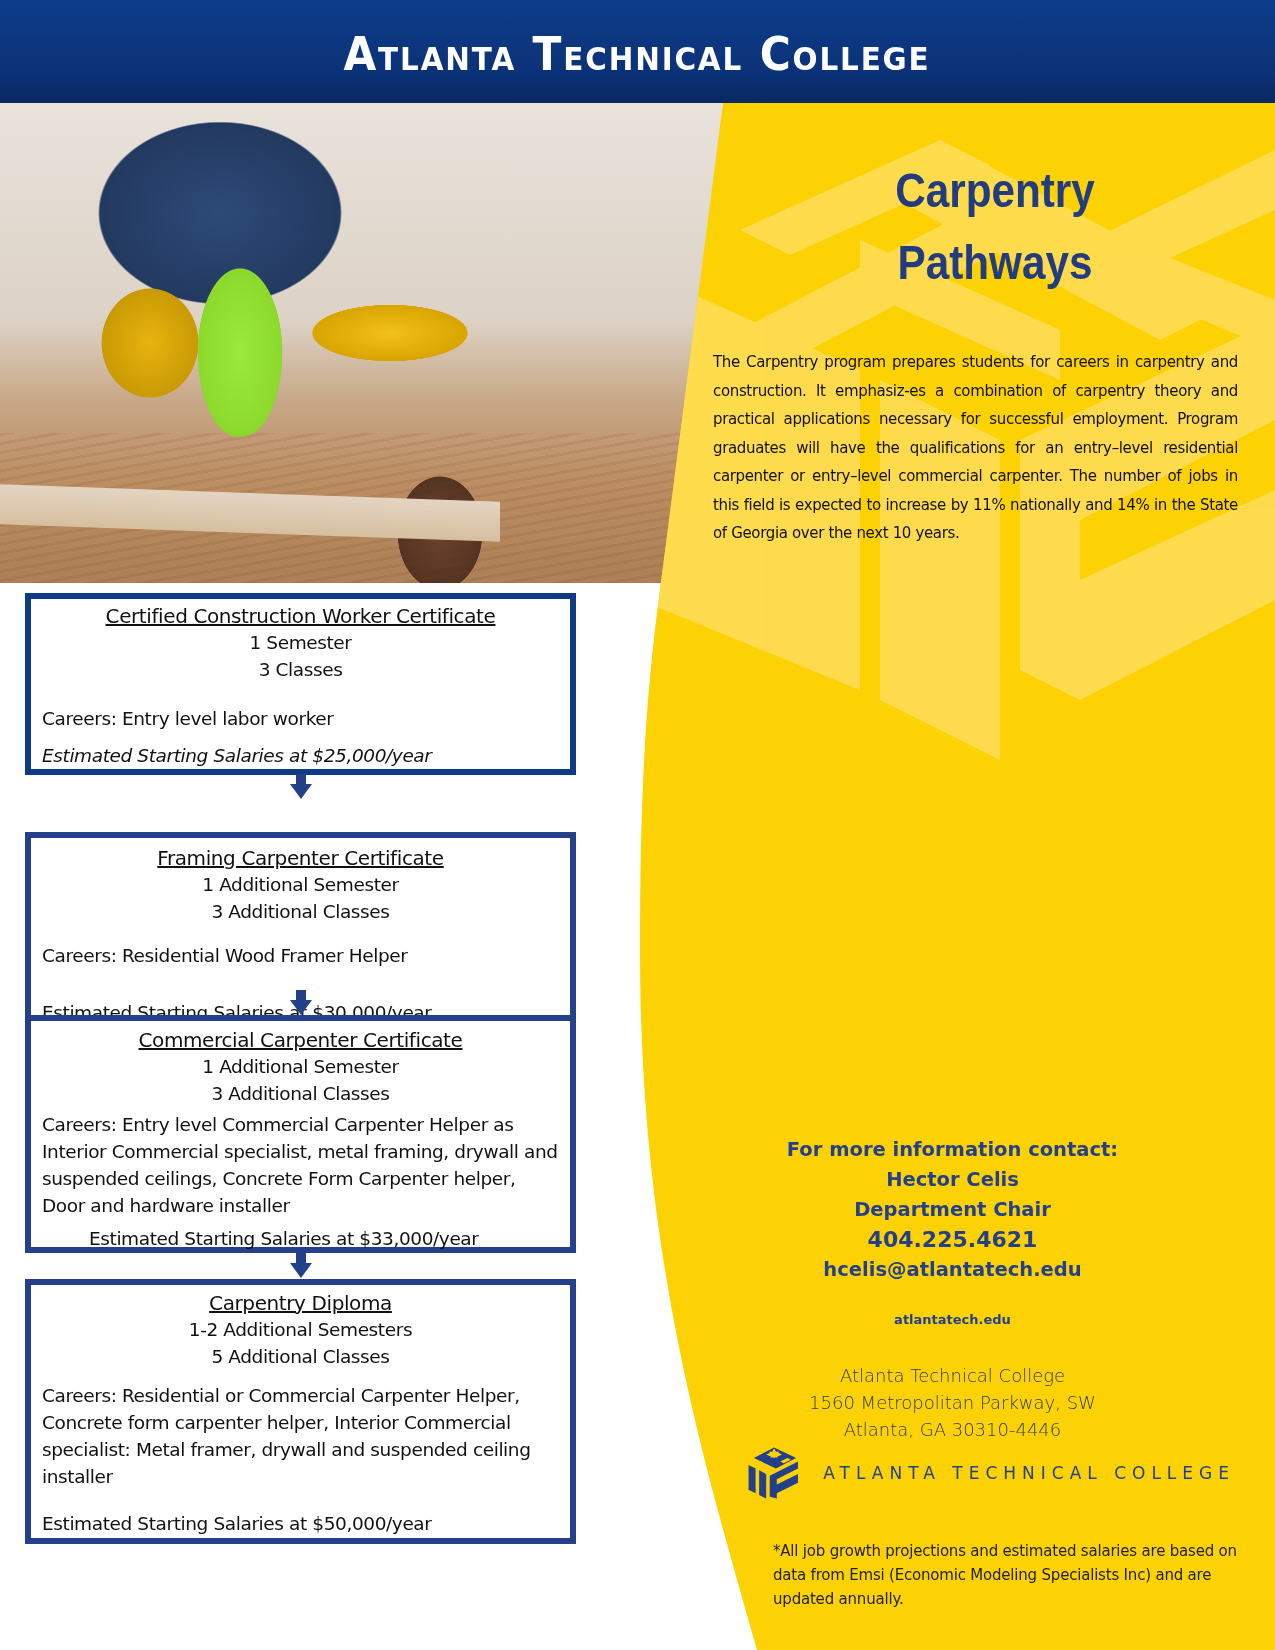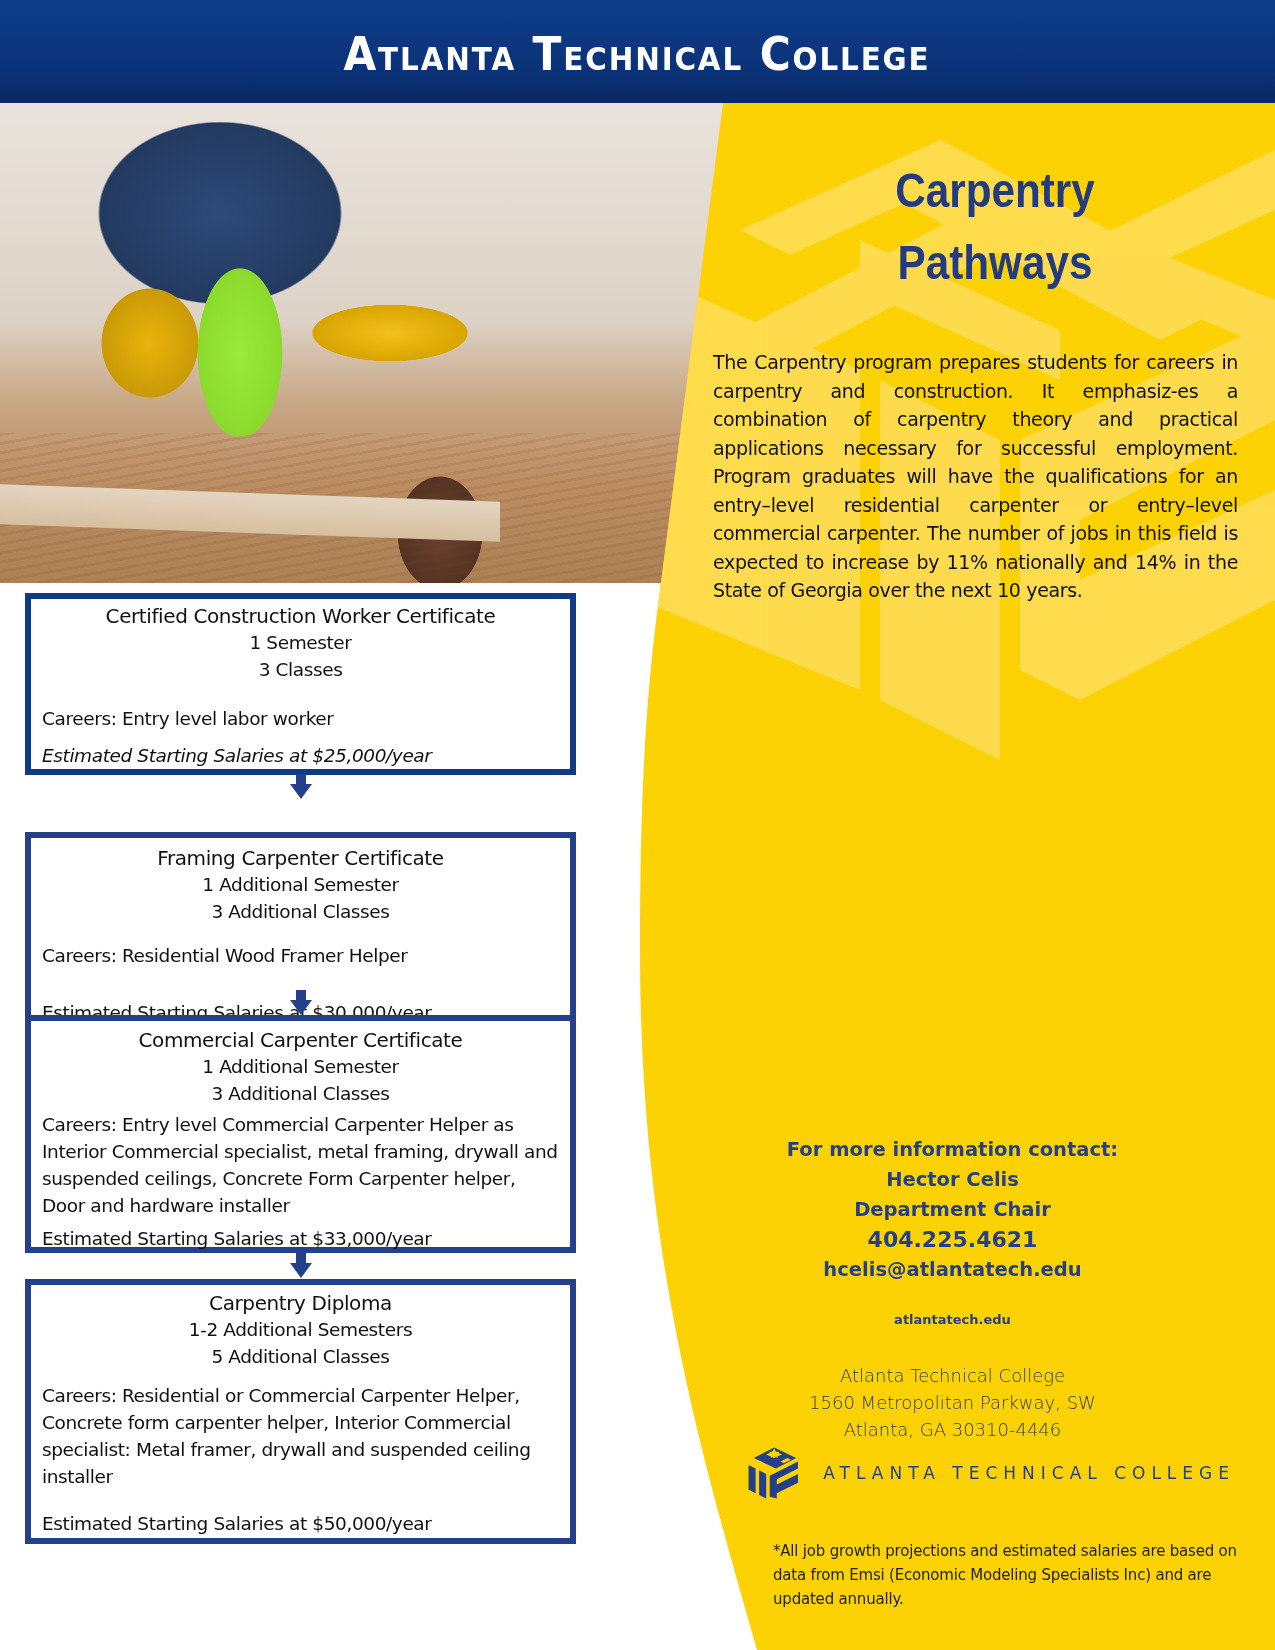--- a/index.html
+++ b/index.html
@@ -11,35 +11,35 @@
       radial-gradient(ellipse 60px 120px at 240px 250px,#9bea3a 0%,#8bd92c 70%,transparent 71%),
       radial-gradient(ellipse 110px 40px at 390px 230px,#f2c11a 0%,#d9a400 70%,transparent 71%),
       radial-gradient(ellipse 80px 90px at 150px 240px,#e8b30e 0%,#c99a05 60%,transparent 61%),
       radial-gradient(ellipse 60px 80px at 440px 430px,#5a3322 0%,#3f2216 70%,transparent 71%),
       radial-gradient(ellipse 200px 150px at 220px 110px,#2d4a78 0%,#233a60 60%,transparent 61%),
       linear-gradient(180deg,#e9e3dc 0%,#ddd2c6 45%,#c8a887 62%,#b98b61 80%,#a87c52 100%);}
   .photo-floor{position:absolute;left:0;top:330px;width:740px;height:150px;background:repeating-linear-gradient(170deg,rgba(160,110,70,.25) 0 3px,rgba(200,150,105,.15) 3px 9px);}
   .photo-board{position:absolute;left:0;top:390px;width:500px;height:40px;background:linear-gradient(180deg,#e3d4c2,#d6bf9f);transform:skewY(2deg);}
   .yellow{position:absolute;left:0;top:103px;width:1275px;height:1547px;pointer-events:none;}
   .title{position:absolute;left:760px;top:155px;width:470px;text-align:center;color:#233c80;font-family:"Liberation Sans",sans-serif;font-weight:bold;font-size:48px;line-height:72px;transform:scaleX(0.88);transform-origin:center;}
-  .intro{position:absolute;left:713px;top:348px;width:525px;color:#111;font-family:"DejaVu Sans",sans-serif;font-size:19px;line-height:28.5px;text-align:justify;letter-spacing:-0.35px;}
+  .intro{position:absolute;left:713px;top:348px;width:525px;color:#111;font-family:"DejaVu Sans",sans-serif;font-size:15px;line-height:28.5px;text-align:justify;letter-spacing:-0.35px;}
   .contact{position:absolute;left:745px;top:1135px;width:415px;text-align:center;color:#25408a;font-family:"DejaVu Sans",sans-serif;font-weight:bold;font-size:19.5px;line-height:30px;}
   .contact .phone{font-size:22px;}
   .website{position:absolute;left:745px;top:1312px;width:415px;text-align:center;color:#25408a;font-family:"DejaVu Sans",sans-serif;font-weight:bold;font-size:13px;}
   .address{position:absolute;left:745px;top:1362px;width:415px;text-align:center;color:#2e3a5a;font-family:"DejaVu Sans",sans-serif;font-size:18px;line-height:27px;font-weight:200;}
   .logo{position:absolute;left:745px;top:1438px;width:490px;height:70px;display:flex;align-items:center;}
   .logo-mark{width:66px;height:66px;}
   .logo-text{margin-left:20px;color:#25408a;font-family:"DejaVu Sans",sans-serif;font-size:17px;letter-spacing:6px;white-space:nowrap;}
   .footnote{position:absolute;left:773px;top:1539px;width:470px;color:#222;font-family:"DejaVu Sans",sans-serif;font-size:15px;line-height:24px;font-weight:400;letter-spacing:-0.2px;}
   .box{position:absolute;left:25px;width:551px;border:6px solid #25408a;background:#fff;box-sizing:border-box;font-family:"DejaVu Sans",sans-serif;color:#111;font-size:18.5px;letter-spacing:-0.4px;}
   .box1{top:593px;height:182px;border-color:#0e3b84;}
   .box2{top:832px;height:193px;}
   .box3{top:1015px;height:238px;}
   .box4{top:1279px;height:265px;}
-  .box-title{text-align:center;font-size:20px;line-height:26px;margin-top:4px;}
+  .box-title{text-decoration:underline;text-align:center;font-size:20px;line-height:26px;margin-top:4px;}
   .box-line{text-align:center;line-height:27px;}
   .box-careers{padding:0 10px 0 11px;line-height:27px;}
   .box-salary{padding:0 10px 0 11px;line-height:27px;}
   .arrow{position:absolute;width:22px;height:26px;}
 </style>
 </head>
 <body>
 
 <div class="header">
   <div class="header-title">Atlanta Technical College</div>
@@ -101,21 +101,21 @@
 <svg class="arrow" style="left:290px;top:990px;" viewBox="0 0 22 26">
   <rect x="6" y="0" width="10" height="12" fill="#25408a"></rect>
   <polygon points="0,10 22,10 11,25" fill="#25408a"></polygon>
 </svg>
 
 <div class="box box3">
   <div class="box-title" style="margin-top:6px;">Commercial Carpenter Certificate</div>
   <div class="box-line">1 Additional Semester</div>
   <div class="box-line">3 Additional Classes</div>
   <div class="box-careers" style="margin-top:4px;">Careers:  Entry level Commercial Carpenter Helper as Interior Commercial specialist, metal framing, drywall and suspended ceilings, Concrete Form Carpenter helper, Door and hardware installer</div>
-  <div class="box-salary" style="margin-top:6px;">Estimated Starting Salaries at $33,000/year</div>
+  <div class="box-salary" style="margin-top:6px;margin-left:47px;">Estimated Starting Salaries at $33,000/year</div>
 </div>
 
 <svg class="arrow" style="left:290px;top:1253px;" viewBox="0 0 22 26">
   <rect x="6" y="0" width="10" height="12" fill="#25408a"></rect>
   <polygon points="0,10 22,10 11,25" fill="#25408a"></polygon>
 </svg>
 
 <div class="box box4">
   <div class="box-title" style="margin-top:5px;">Carpentry Diploma</div>
   <div class="box-line">1-2 Additional Semesters</div>

